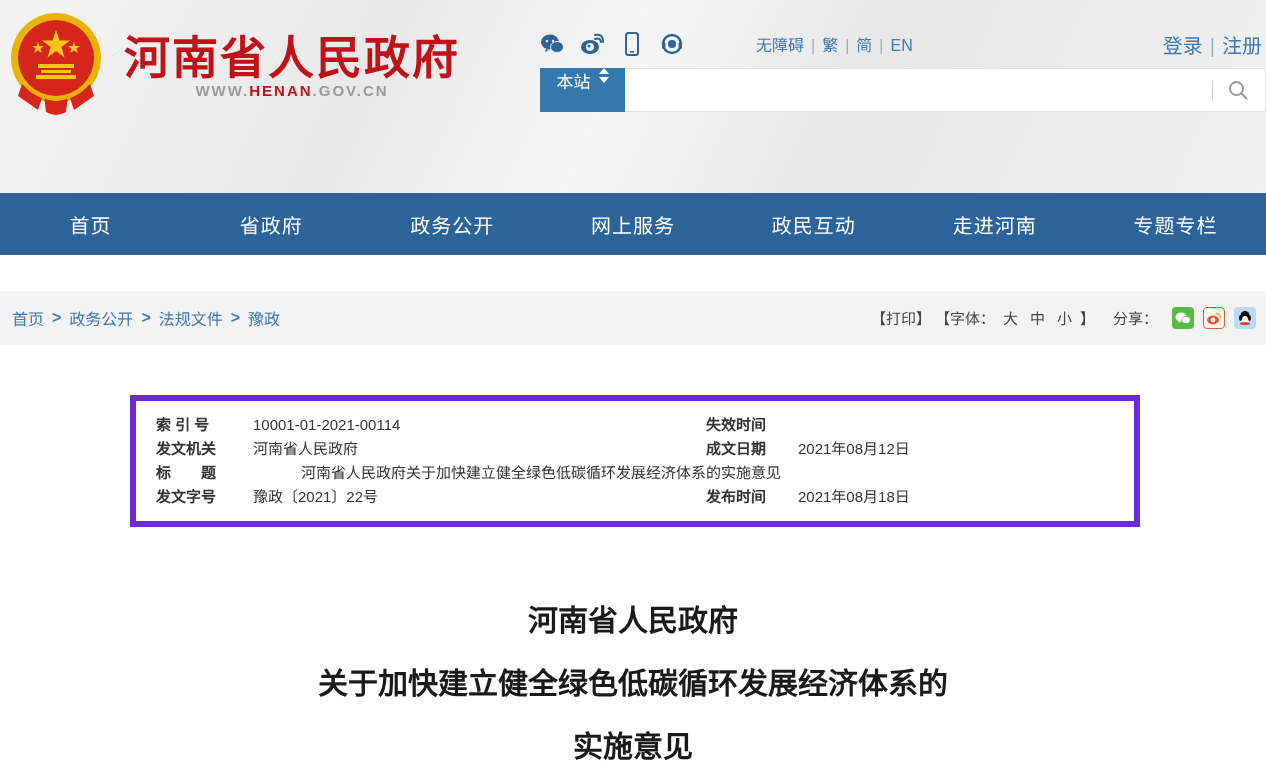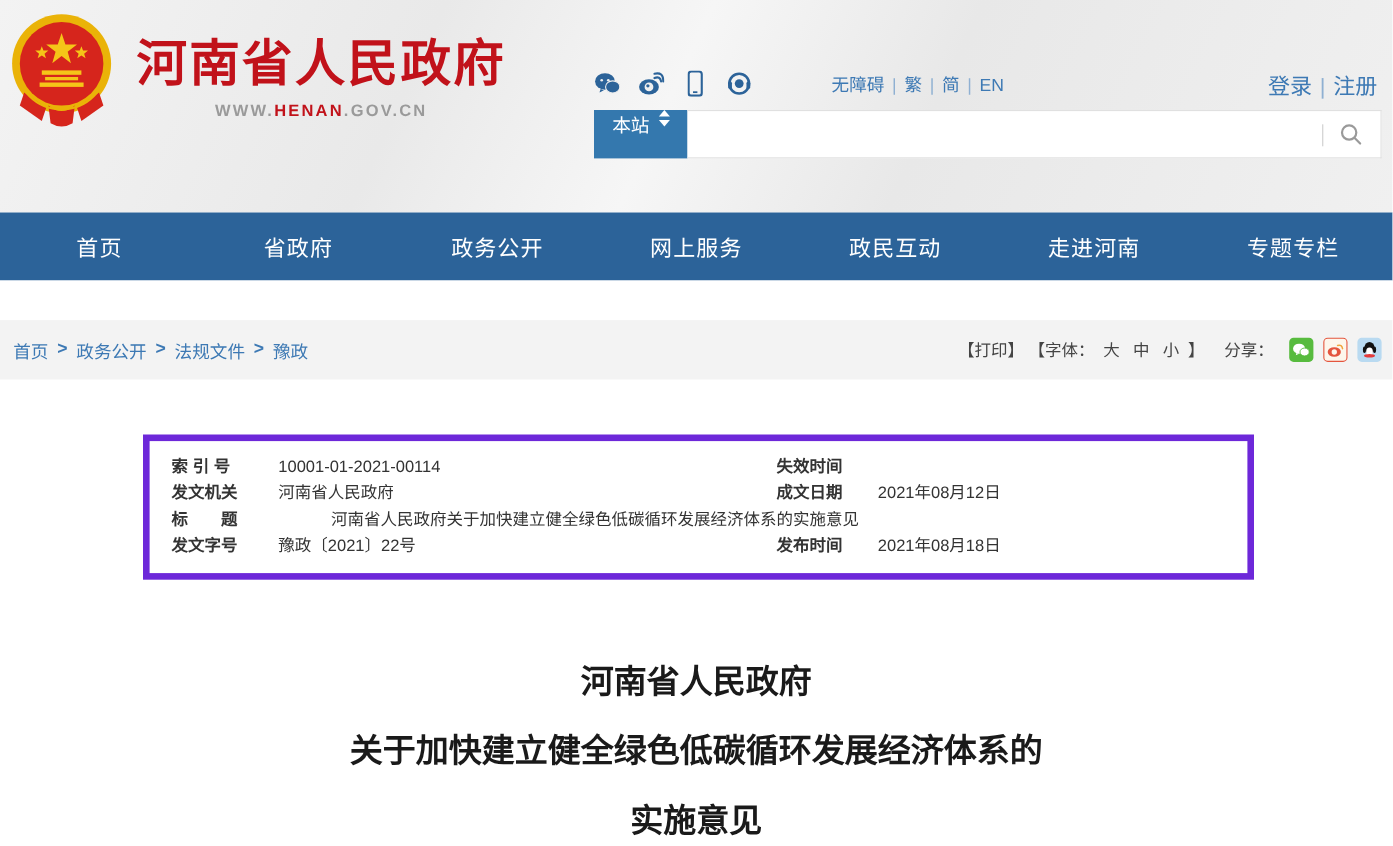--- a/index.html
+++ b/index.html
@@ -7,25 +7,25 @@
               font-family:"Liberation Sans","DejaVu Sans",sans-serif; }
 
   
   .header { position:relative; width:100%; height:193px;
             background:linear-gradient(115deg,#f3f3f3 0%,#e9e9e9 30%,#f6f6f6 48%,#e8e8e8 66%,#f0f0f0 100%); }
   .brand { position:absolute; left:8px; top:12px; display:flex; align-items:flex-start; }
   .emblem { width:96px; height:104px; flex:0 0 auto; }
   .brand-text { margin-left:20px; padding-top:22px; }
   .site-title { font-size:46px; font-weight:bold; color:#c1121a; letter-spacing:2px;
                 line-height:48px; white-space:nowrap; }
-  .site-url { margin-top:10px; text-align:center; font-size:15px; letter-spacing:2px;
+  .site-url { text-align:center; font-size:15px; letter-spacing:2px;
               color:#9a9a9a; font-weight:bold; }
   .site-url .hl { color:#c1121a; }
 
-  .header-right { position:absolute; left:540px; top:30px; right:10px;margin-top:32px; }
+  .header-right { position:absolute; left:540px; top:30px; right:0; }
   .hr-top { display:flex; align-items:center; height:28px; }
   .quick-icons { display:flex; align-items:center; gap:16px; }
   .qicon { width:24px; height:24px; display:inline-flex; align-items:center; justify-content:center; }
   .qicon svg { display:block; }
   .lang-links { margin-left:72px; font-size:16px; color:#3d79b4; }
   .lang-links a, .auth-links a { color:#3d79b4; text-decoration:none; cursor:pointer; }
   .lang-sep { color:#8fb0d2; margin:0 7px; }
   .auth-links { margin-left:auto; margin-right:4px; font-size:20px; }
 
   .search-row { display:flex; margin-top:10px; height:44px; width:100%; }

